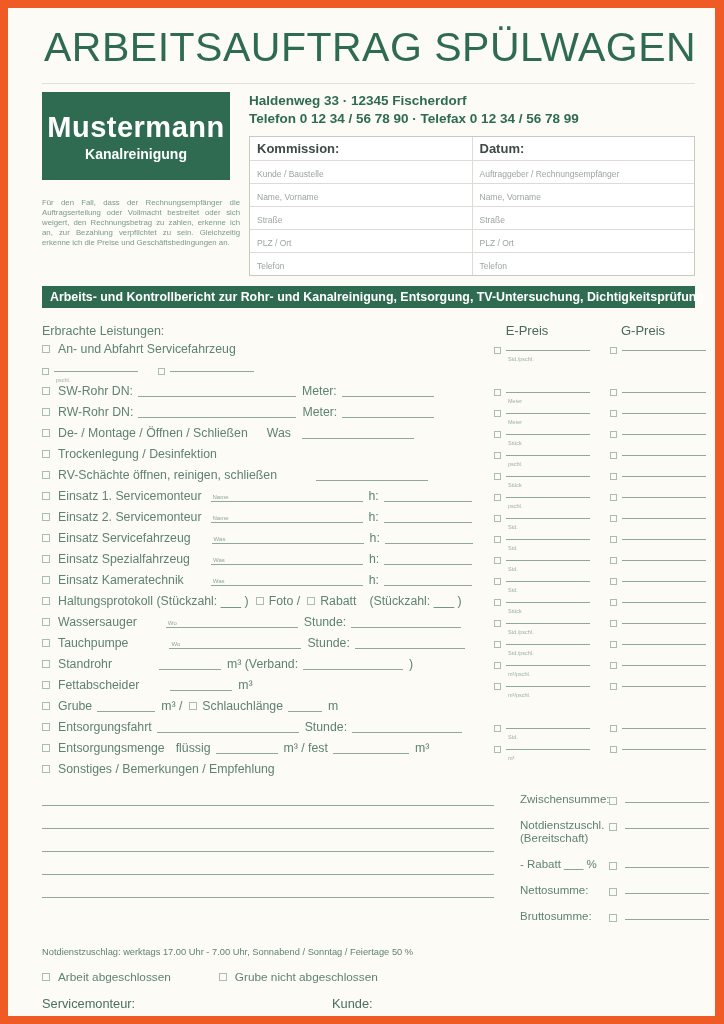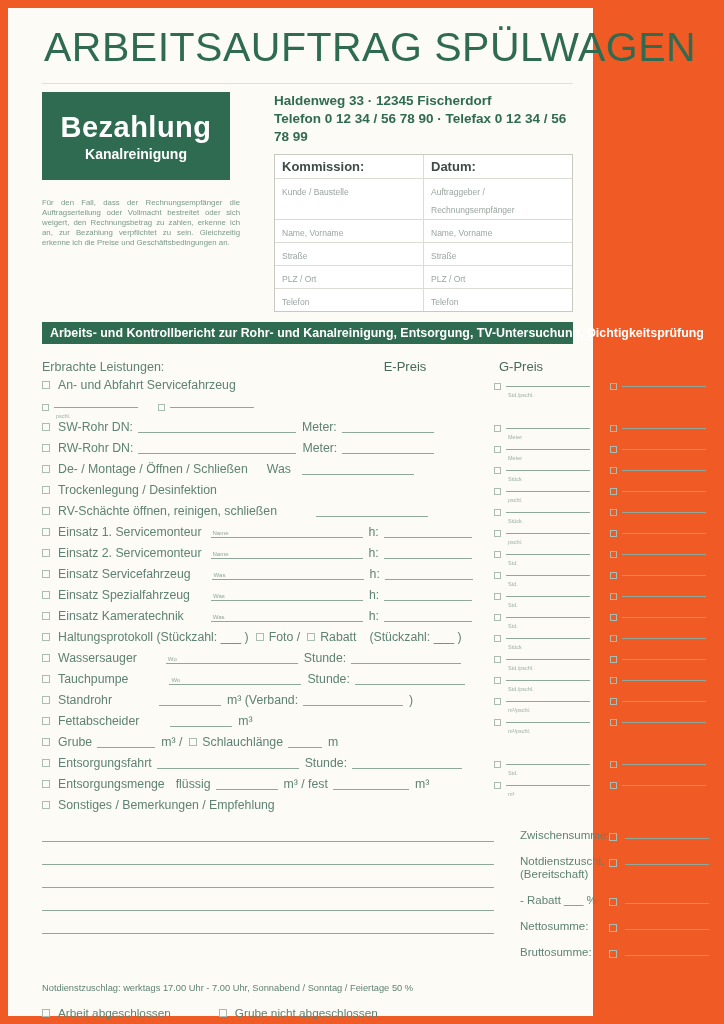--- a/index.html
+++ b/index.html
@@ -3,21 +3,21 @@
 <meta charset="utf-8">
 <style>
   * { margin:0; padding:0; box-sizing:border-box; }
   html,body { width:724px; height:1024px; }
   body {
     font-family:"Liberation Sans", sans-serif;
     background:var(--orange,#F05A24);
     overflow:hidden;
   }
   .page {
-    width:585px; height:1008px; margin:8px;
+    width:707px; height:1008px; margin:8px;
     background:var(--bg,#FCFBF5);
     padding:10px 20px 0 34px;
     position:relative;
   }
   
   .title {
     font-size:41px; letter-spacing:.5px; color:var(--green,#2F6B51);
     padding:6px 0 12px 2px; white-space:nowrap;
   }
   .title-rule { border-bottom:1px solid #e2dfd6; margin-bottom:8px; }
@@ -27,21 +27,21 @@
     width:188px; height:88px; background:var(--green,#2F6B51);
     color:#fff; display:flex; flex-direction:column; justify-content:center;
     align-items:center; text-align:center;
   }
   .logo-name { font-size:29px; font-weight:bold; letter-spacing:.5px; }
   .logo-sub  { font-size:14px; font-weight:bold; margin-top:2px;text-align:center; }
   .disclaimer {
     margin-top:18px; width:198px; font-size:7.8px; line-height:10px;
     color:#7b9a8c; text-align:justify;
   }
-  .mid-right { flex:1; margin-left:32px; }
+  .mid-right { flex:1; margin-left:7px; }
   .addr { color:var(--green,#2F6B51); font-weight:bold; font-size:13.5px; line-height:18px; }
   .ktable {
     margin-top:8px; width:100%; border:1px solid #c9c9c2;
     background:#fff;
   }
   .ktable .krow { display:flex; border-top:1px solid #dcdcd4; }
   .ktable .krow:first-child { border-top:none; }
   .kcell { flex:1; padding:2px 7px; border-left:1px solid #dcdcd4; min-height:15px; }
   .kcell:first-child { border-left:none; }
   .khead .kcell { font-weight:bold; font-size:13px; color:#3e4b45; padding:4px 7px; }
@@ -98,21 +98,21 @@
 <body style="--orange: #F05A24; --bg: #FCFBF5; --green: #2F6B51; --ink: #5E8273;">
 
 <div class="page">
 
   <div class="title">ARBEITSAUFTRAG SPÜLWAGEN</div>
   <div class="title-rule"></div>
 
   <div class="mid">
     <div class="mid-left">
       <div class="logo">
-        <div class="logo-name">Bezahlung</div>
+        <div class="logo-name">Mustermann</div>
         <div class="logo-sub">Kanalreinigung</div>
       </div>
       <div class="disclaimer">Für den Fall, dass der Rechnungsempfänger die Auftragserteilung oder Vollmacht bestreitet oder sich weigert, den Rechnungsbetrag zu zahlen, erkenne ich an, zur Bezahlung verpflichtet zu sein. Gleichzeitig erkenne ich die Preise und Geschäftsbedingungen an.</div>
     </div>
     <div class="mid-right">
       <div class="addr">Haldenweg 33 · 12345 Fischerdorf</div>
       <div class="addr">Telefon 0 12 34 / 56 78 90 · Telefax 0 12 34 / 56 78 99</div>
       <div class="ktable">
         <div class="krow khead">
           <div class="kcell">Kommission:</div>

